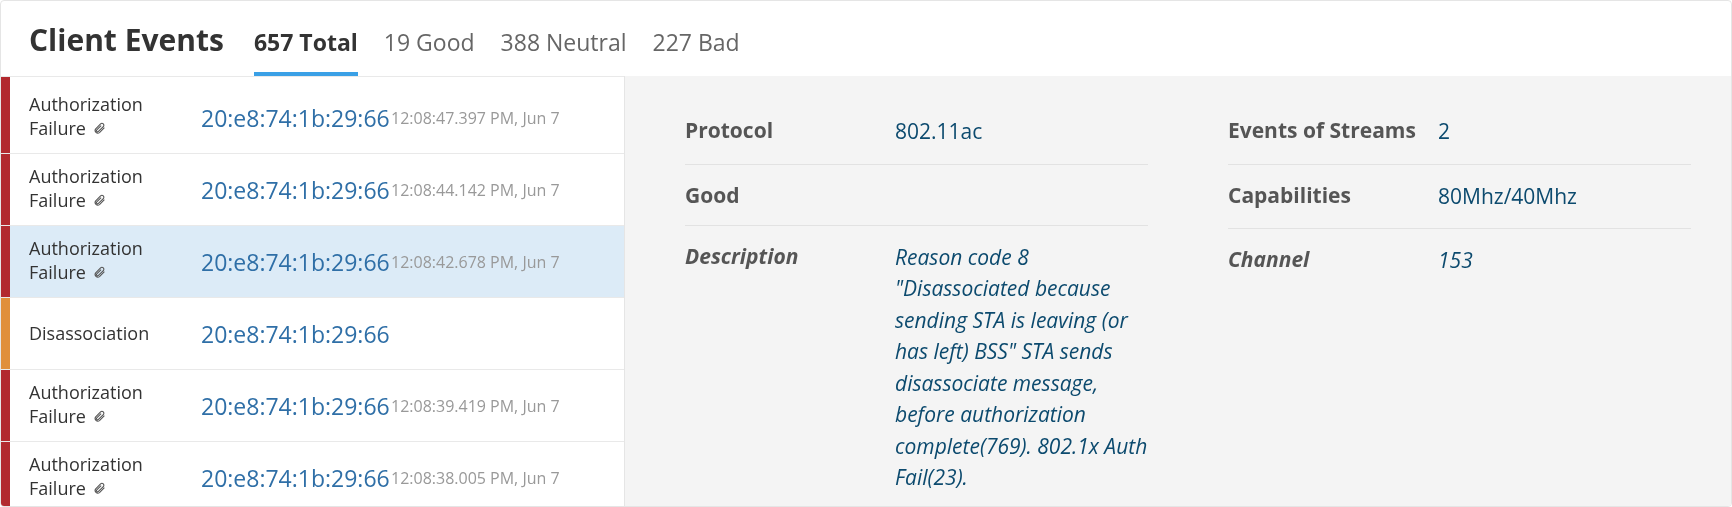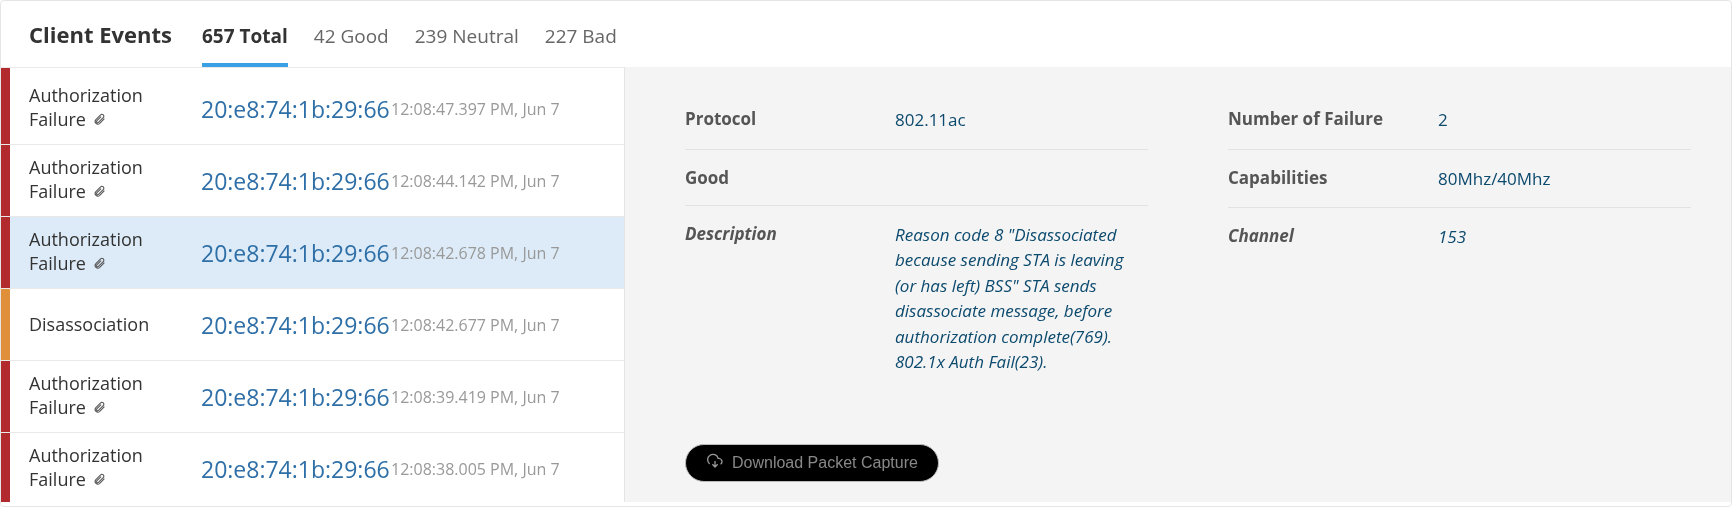--- a/index.html
+++ b/index.html
@@ -16,28 +16,28 @@
     overflow: hidden;
     position: relative;
   }
   .header {
     display: flex;
     align-items: baseline;
     padding: 18px 28px 0 28px;
     gap: 30px;
   }
   .title {
-    font-size: 22px;
+    font-size: 30px;
     font-weight: 700;
     color: #333;
   }
   .tabs {
     display: flex;
     gap: 26px;
-    font-size: 19px;
+    font-size: 23px;
     color: #666;
   }
   .tab {
     padding-bottom: 14px;
     cursor: pointer;
     color: #666;
   }
   .tab.active {
     color: #333;
     font-weight: 700;
@@ -113,21 +113,21 @@
   .detail-cols {
     display: flex;
     gap: 80px;
     flex: 1;
   }
   .detail-col { flex: 1; }
   .detail-row {
     display: flex;
     border-bottom: 1px solid #e2e2e2;
     padding: 16px 0;
-    font-size: 17px;
+    font-size: 21px;
   }
   .detail-row:last-child { border-bottom: none; font-style: italic; }
   .detail-label {
     width: 210px;
     font-weight: 700;
     color: #555;
   }
   .detail-value {
     flex: 1;
     color: #0c4a6e;
@@ -148,22 +148,22 @@
     margin-top: 10px;
   }
 </style>
 </head>
 <body>
 <div class="container">
   <div class="header">
     <div class="title">Client Events</div>
     <div class="tabs">
       <div class="tab active">657 Total</div>
-      <div class="tab">42 Good</div>
-      <div class="tab">239 Neutral</div>
+      <div class="tab">19 Good</div>
+      <div class="tab">388 Neutral</div>
       <div class="tab">227 Bad</div>
     </div>
   </div>
 
   <div class="body">
     <div class="event-list">
       <div class="event-top-line">
           <div class="stripe bad"></div>
         </div>
 
@@ -208,21 +208,20 @@
         <div class="col-mac">20:e8:74:1b:29:66</div>
         <div class="col-time">12:08:42.678 PM, Jun 7</div>
       </div>
 
       <div class="event-row">
         <div class="stripe neutral"></div>
         <div class="col-type">
           <span>Disassociation</span>
         </div>
         <div class="col-mac">20:e8:74:1b:29:66</div>
-        <div class="col-time">12:08:42.677 PM, Jun 7</div>
       </div>
 
       <div class="event-row">
         <div class="stripe bad"></div>
         <div class="col-type">
           <span>Authorization Failure</span>
           <span class="attach-icon">
             <svg width="13" height="15" viewBox="0 0 24 24" fill="none" stroke="#555" stroke-width="2">
                 <path d="M21 10.5l-9 9a5 5 0 01-7-7l9-9a3.5 3.5 0 015 5l-9 9a2 2 0 01-3-3l8-8"></path>
               </svg>
@@ -258,21 +257,21 @@
           <div class="detail-row">
             <div class="detail-label">Good</div>
           </div>
           <div class="detail-row">
             <div class="detail-label">Description</div>
             <div class="detail-value">Reason code 8 "Disassociated because sending STA is leaving (or has left) BSS" STA sends disassociate message, before authorization complete(769). 802.1x Auth Fail(23).</div>
           </div>
         </div>
         <div class="detail-col">
           <div class="detail-row">
-            <div class="detail-label">Number of Failure</div>
+            <div class="detail-label">Events of Streams</div>
             <div class="detail-value">2</div>
           </div>
           <div class="detail-row">
             <div class="detail-label">Capabilities</div>
             <div class="detail-value">80Mhz/40Mhz</div>
           </div>
           <div class="detail-row">
             <div class="detail-label">Channel</div>
             <div class="detail-value">153</div>
           </div>

